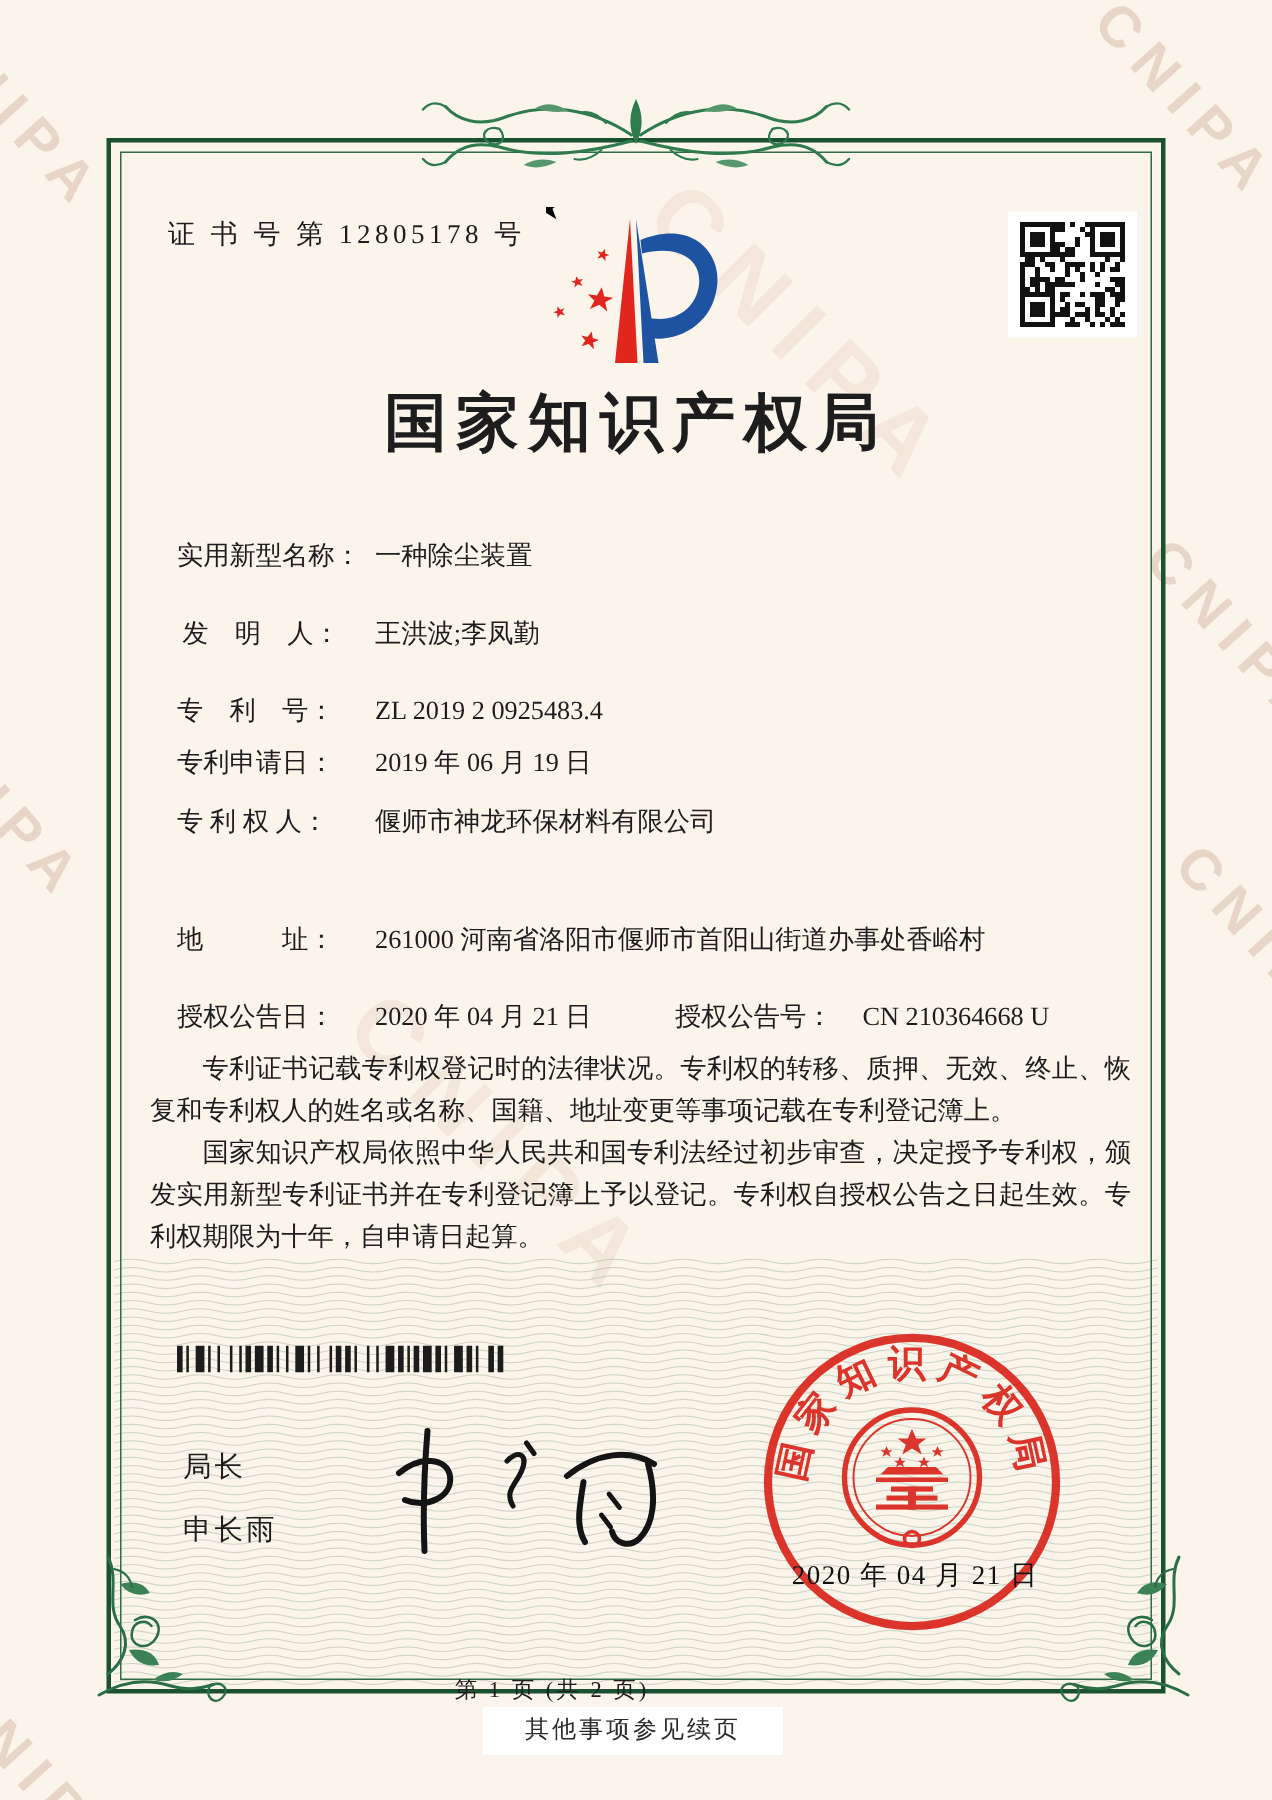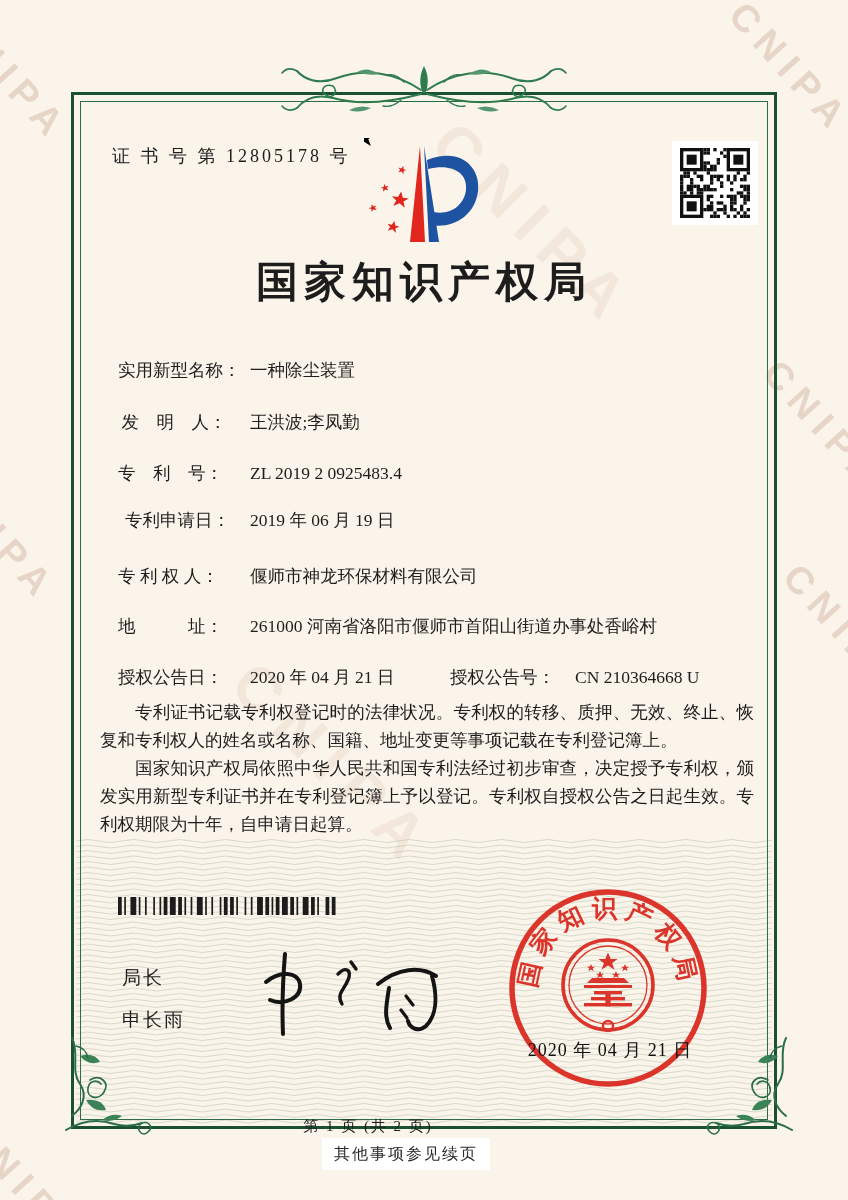--- a/index.html
+++ b/index.html
@@ -34,21 +34,21 @@
   .barcode{position:absolute;left:118px;top:897px;width:220px;height:18px;z-index:5;}
   .officer{position:absolute;left:122px;top:965px;z-index:5;
       font-family:"Liberation Sans","DejaVu Sans",sans-serif;font-size:19px;letter-spacing:2px;}
   .officer div{margin-bottom:16px;}
   .sig{position:absolute;left:252px;top:948px;z-index:6;}
   .seal{position:absolute;left:506px;top:886px;width:204px;height:204px;z-index:6;opacity:0.92;}
   .seal-date{position:absolute;left:518px;top:1038px;width:184px;text-align:center;font-size:18px;
       letter-spacing:1px;z-index:7;color:#111;}
   .pagenum{position:absolute;left:0;top:1117px;width:736px;text-align:center;font-size:15px;
       letter-spacing:2px;z-index:5;}
-  .contnote{position:absolute;left:322px;top:1138px;width:168px;height:32px;background:#ffffff;
+  .contnote{position:absolute;left:322px;top:1138px;width:200px;height:32px;background:#ffffff;
       z-index:5;text-align:center;line-height:32px;font-size:16px;letter-spacing:2px;color:#2a2a2a;}
 </style>
 </head>
 <body>
 
 <div class="page">
 
   <span class="wm" style="left:-30px;top:2px;">CNIPA</span>
   <span class="wm" style="left:752px;top:-6px;">CNIPA</span>
   <span class="wm big" style="left:468px;top:108px;">CNIPA</span>
@@ -324,24 +324,24 @@
 
   <div class="row" style="top:358px;">
     <span class="lab">实用新型名称：</span><span class="val">一种除尘装置</span>
   </div>
   <div class="row" style="top:410px;text-align:center;">
     <span class="lab">发　明　人：</span><span class="val">王洪波;李凤勤</span>
   </div>
   <div class="row" style="top:461px;">
     <span class="lab">专　利　号：</span><span class="val">ZL 2019 2 0925483.4</span>
   </div>
-  <div class="row" style="top:508px;text-align:right;">
+  <div class="row" style="top:496px;">
     <span class="lab">专利申请日：</span><span class="val">2019 年 06 月 19 日</span>
   </div>
-  <div class="row" style="top:564px;">
+  <div class="row" style="top:535px;">
     <span class="lab">专 利 权 人：</span><span class="val">偃师市神龙环保材料有限公司</span>
   </div>
   <div class="row" style="top:614px;">
     <span class="lab">地　　　址：</span><span class="val">261000 河南省洛阳市偃师市首阳山街道办事处香峪村</span>
   </div>
   <div class="row" style="top:665px;">
     <span class="lab">授权公告日：</span><span class="val">2020 年 04 月 21 日</span>
     <span class="pair2"><span>授权公告号：</span><span class="val">CN 210364668 U</span></span>
   </div>
 

